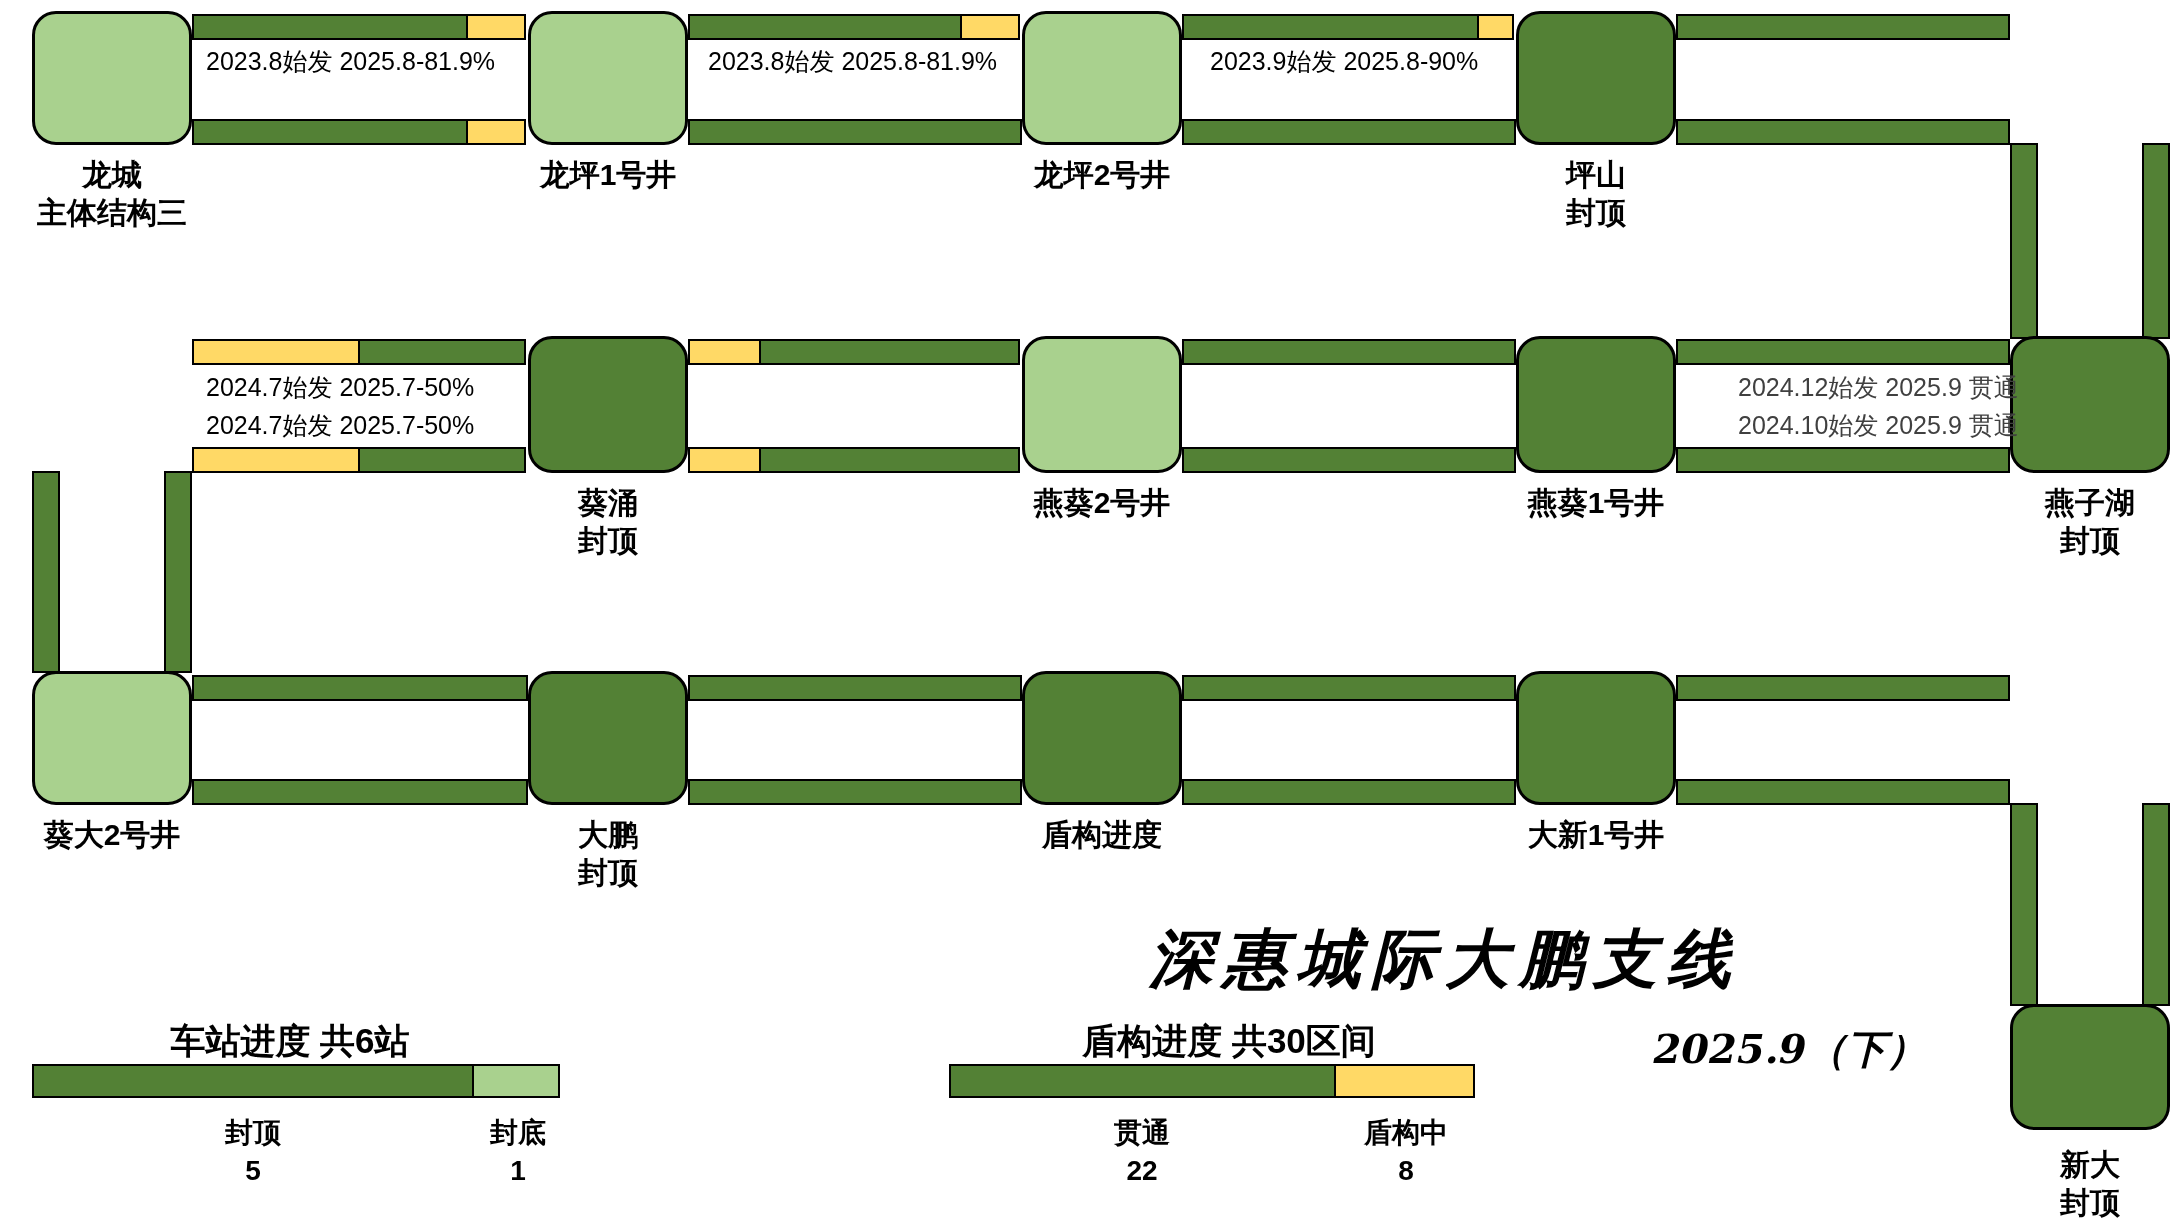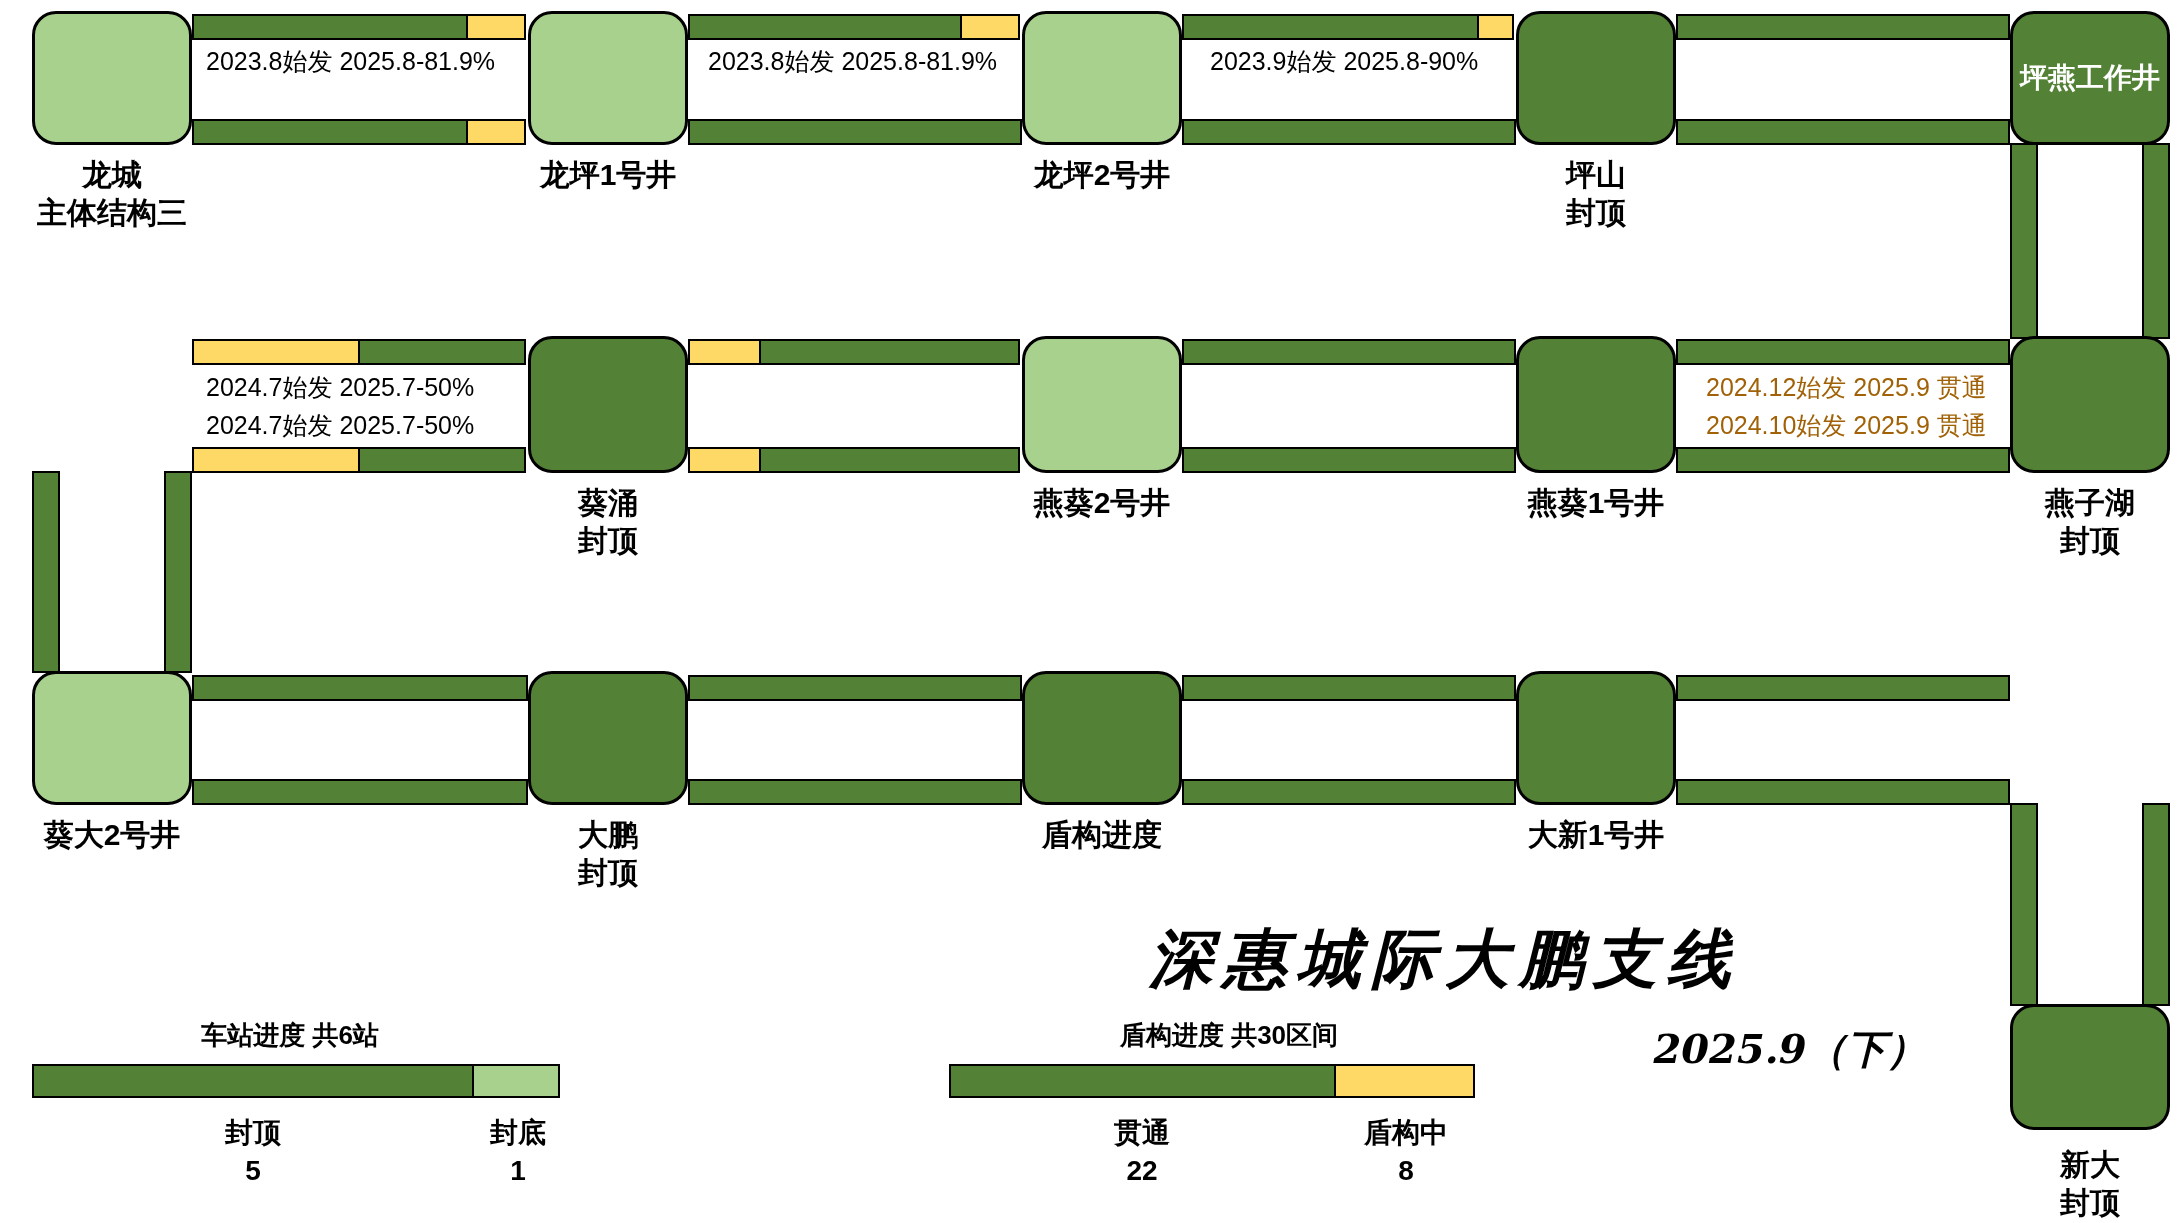--- a/index.html
+++ b/index.html
@@ -23,35 +23,35 @@
   .bar { position:absolute; height:26px; display:flex; z-index:1; }
   .seg { height:100%; border:2px solid #000; }
   .seg + .seg { margin-left:-2px; }
   .seg.green  { background:#538135; }
   .seg.yellow { background:#ffd966; }
   .seg.lgreen { background:#a9d18e; }
 
   
   .notes { position:absolute; z-index:3; }
   .note { font-size:25px; line-height:38px; white-space:nowrap; }
-  .note.red { color:#a16207; }
+  .note.red { color:#404040;margin-left:32px; }
 
   
   .vbar { position:absolute; width:28px; background:#538135; border:2px solid #000; z-index:1; }
 
   
   .title { position:absolute; width:660px; text-align:center;
            font-family:"DejaVu Serif","Liberation Serif",serif;
            font-weight:bold; font-style:italic; font-size:64px; letter-spacing:10px; z-index:3; }
   .period { position:absolute; width:300px; text-align:center;
             font-family:"DejaVu Serif","Liberation Serif",serif;
             font-weight:bold; font-style:italic; font-size:40px; z-index:3; }
 
   
-  .legend-header { position:absolute; transform:translateX(-50%); font-weight:bold; font-size:26px; white-space:nowrap; z-index:3; }
+  .legend-header { position:absolute; transform:translateX(-50%); font-weight:bold; font-size:35px; white-space:nowrap; z-index:3; }
   .legend-label  { position:absolute; transform:translateX(-50%); text-align:center;
                    font-weight:bold; font-size:28px; line-height:38px; white-space:nowrap; z-index:3; }
 </style>
 </head>
 <body>
 
 <div id="canvas">
 
   <div class="node light" style="left:32px;top:11px;width:160px;height:134px"></div>
   <div class="node-label" style="left:112px;top:156px">
@@ -109,23 +109,20 @@
     <div>封顶</div>
   </div>
 
   <div class="bar" style="left:1676px;top:14px;width:334px">
     <div class="seg green" style="width:100%"></div>
   </div>
   <div class="bar" style="left:1676px;top:119px;width:334px">
     <div class="seg green" style="width:100%"></div>
   </div>
 
-  <div class="node dark inner" style="left:2010px;top:11px;width:160px;height:134px">
-    <span class="inner-label white">坪燕工作井</span>
-  </div>
 
   <div class="vbar" style="left:2010px;top:143px;height:196px"></div>
   <div class="vbar" style="left:2142px;top:143px;height:196px"></div>
 
 
   <div class="bar" style="left:192px;top:339px;width:336px">
     <div class="seg yellow" style="width:50%"></div>
     <div class="seg green" style="width:50%"></div>
   </div>
   <div class="notes" style="left:206px;top:368px">

